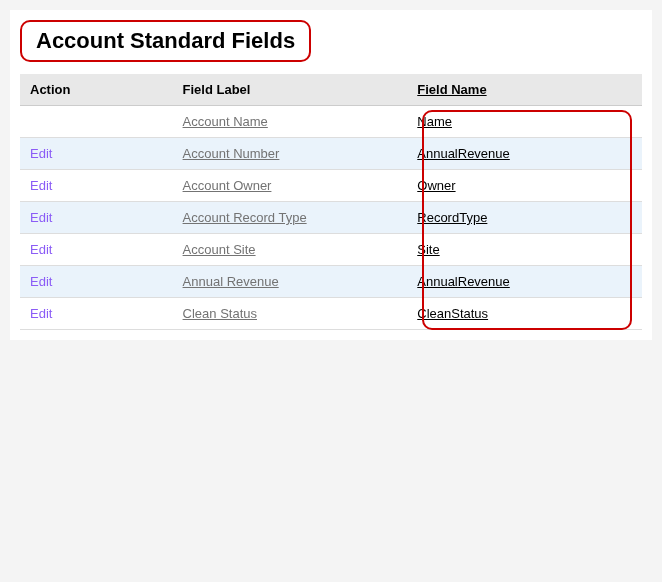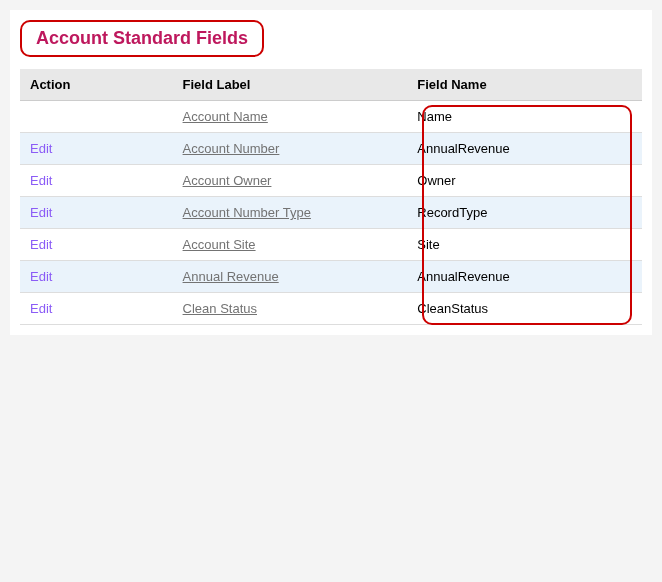--- a/index.html
+++ b/index.html
@@ -15,23 +15,23 @@
       padding: 10px;
     }
     .title-box {
       display: inline-block;
       border: 2px solid #cc0000;
       border-radius: 10px;
       padding: 6px 14px;
       margin-bottom: 12px;
     }
     .title-box h1 {
-      font-size: 18px;
+      font-size: 22px;
       font-weight: bold;
-      color: #be185d;
+      color: #000000;
     }
     .table-wrapper {
       position: relative;
     }
     table {
       width: 100%;
       border-collapse: collapse;
     }
     thead tr {
       background: #e8e8e8;
@@ -51,21 +51,21 @@
     }
     tbody tr:nth-child(even) {
       background: #eaf3fb;
     }
     tbody td {
       padding: 8px 10px;
       vertical-align: top;
     }
     .col-action { width: 130px; }
     .col-label { width: 200px; }
-    .col-name { width: 200px; }
+    .col-name { width: 200px; text-decoration: underline; }
     a.edit-link {
       color: #8b5cf6;
       text-decoration: none;
       cursor: pointer;
     }
     .field-label-link {
       color: #737373;
       text-decoration: underline;
       cursor: pointer;
     }
@@ -115,21 +115,21 @@
             <td class="col-label"><a class="field-label-link">Account Number</a></td>
             <td class="col-name field-name-col">AnnualRevenue</td>
           </tr>
           <tr>
             <td class="col-action"><a class="edit-link">Edit</a></td>
             <td class="col-label"><a class="field-label-link">Account Owner</a></td>
             <td class="col-name field-name-col">Owner</td>
           </tr>
           <tr>
             <td class="col-action"><a class="edit-link">Edit</a></td>
-            <td class="col-label"><a class="field-label-link">Account Number Type</a></td>
+            <td class="col-label"><a class="field-label-link">Account Record Type</a></td>
             <td class="col-name field-name-col">RecordType</td>
           </tr>
           <tr>
             <td class="col-action"><a class="edit-link">Edit</a></td>
             <td class="col-label"><a class="field-label-link">Account Site</a></td>
             <td class="col-name field-name-col">Site</td>
           </tr>
           <tr>
             <td class="col-action"><a class="edit-link">Edit</a></td>
             <td class="col-label"><a class="field-label-link">Annual Revenue</a></td>

